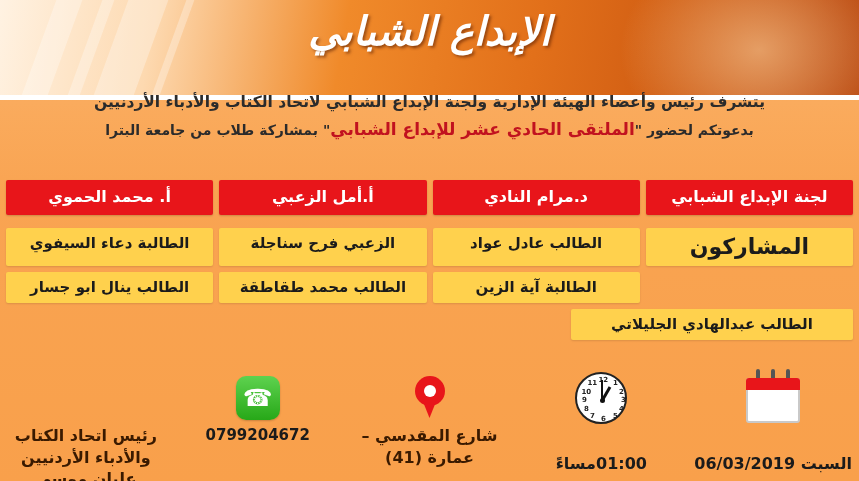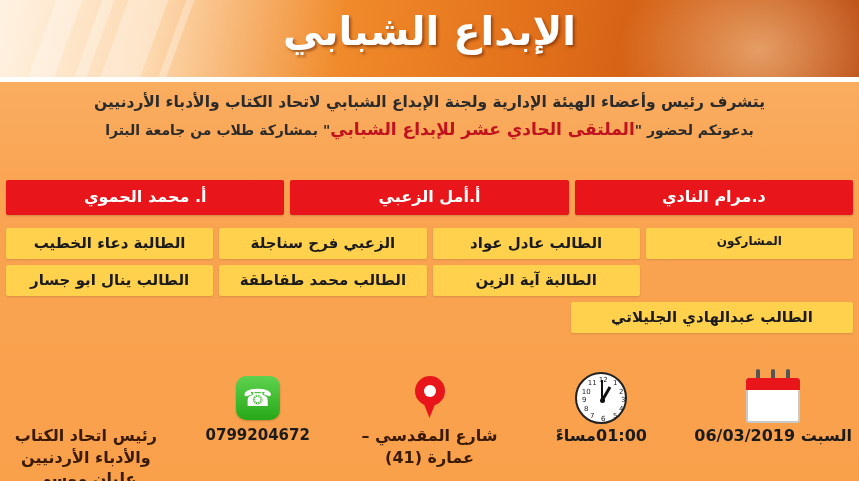--- a/index.html
+++ b/index.html
@@ -18,23 +18,24 @@
     position: relative;
     background: linear-gradient(180deg, #fbb36a 0%, #f9a452 40%, #f9a04b 100%);
     overflow: hidden;
   }
 
   
   .header {
     position: absolute;
     top: 0; left: 0;
     width: 859px;
-    height: 82px;
+    height: 100px;
     background: linear-gradient(100deg, #fff2e2 0%, #fdd9b0 18%, #f08a2a 40%, #e2701a 62%, #c85410 85%, #b8450c 100%);
     overflow: hidden;
+    font-style: italic;
   }
   .header .streak {
     position: absolute;
     background: rgba(255,255,255,0.30);
     transform: skewX(-20deg);
   }
   .s1 { left: 40px;  top: -20px; width: 26px; height: 130px; }
   .s2 { left: 86px;  top: -20px; width: 12px; height: 130px; background: rgba(255,255,255,0.45); }
   .s3 { left: 112px; top: -20px; width: 40px; height: 130px; background: rgba(255,255,255,0.18); }
   .s4 { left: 170px; top: -20px; width: 8px;  height: 130px; background: rgba(255,255,255,0.35); }
@@ -122,21 +123,21 @@
     font-size: 15px;
     font-weight: bold;
     text-align: center;
     padding: 6px 2px 7px 2px;
     border-radius: 2px;
     box-shadow: 0 1px 2px rgba(0,0,0,0.12);
     direction: rtl;
   }
   .p-cell.head {
     background: #ffd14d;
-    font-size: 12px;
+    font-size: 22px;
   }
   .p-cell.blank {
     background: transparent;
     box-shadow: none;
   }
   .p-row.single {
   }
   .p-row.single .p-cell {
     flex: 0 0 282px;
   }
@@ -168,20 +169,21 @@
     font-weight: bold;
     line-height: 1.35;
     color: #3a1a00;
     direction: rtl;
     padding: 0 4px;
   }
   .fcol .txt.big {
     font-size: 16px;
     font-weight: bold;
     color: #1b1b1b;
+    margin-top: 28px;
   }
   .fcol .txt.phone {
     font-size: 15px;
     font-weight: bold;
     color: #1b1b1b;
     direction: ltr;
   }
 
   
   .cal {
@@ -237,20 +239,21 @@
     position: absolute; width: 5px; height: 5px; border-radius: 50%;
     background: #111; left: 22.5px; top: 23.5px;
   }
   .clock .num {
     position: absolute;
     font-size: 7px;
     color: #222;
     font-family: "DejaVu Sans", sans-serif;
     width: 10px;
     text-align: center;
+    font-weight: bold;
   }
 
   
   .pin-icon {
     width: 30px; height: 44px; position: relative;
   }
   .pin-icon .head {
     position: absolute; top: 0; left: 0;
     width: 30px; height: 30px; border-radius: 50% 50% 50% 50%;
     background: #e8151a;
@@ -295,32 +298,33 @@
     <div class="header-title">الإبداع الشبابي</div>
     <div class="header-underline"></div>
   </div>
 
   <div class="intro">
     <div class="line1">يتشرف رئيس وأعضاء الهيئة الإدارية ولجنة الإبداع الشبابي لاتحاد الكتاب والأدباء الأردنيين</div>
     <div class="line2"><span>بدعوتكم لحضور "</span><span class="big">الملتقى الحادي عشر للإبداع الشبابي</span><span>" بمشاركة طلاب من جامعة البترا</span></div>
   </div>
 
   <div class="red-row">
+    <div class="red-cell">لجنة الإبداع الشبابي</div>
     <div class="red-cell">د.مرام النادي</div>
     <div class="red-cell">أ.أمل الزعبي</div>
     <div class="red-cell">أ. محمد الحموي</div>
   </div>
 
   <div class="participants">
 
     <div class="p-row">
       <div class="p-cell head">المشاركون</div>
       <div class="p-cell">الطالب عادل عواد</div>
       <div class="p-cell">الزعبي فرح سناجلة</div>
-      <div class="p-cell">الطالبة دعاء الخطيب</div>
+      <div class="p-cell">الطالبة دعاء السيفوي</div>
     </div>
 
     <div class="p-row">
       <div class="p-cell blank"></div>
       <div class="p-cell">الطالبة آية الزين</div>
       <div class="p-cell">الطالب محمد طقاطقة</div>
       <div class="p-cell">الطالب ينال ابو جسار</div>
     </div>
 
     <div class="p-row single">

